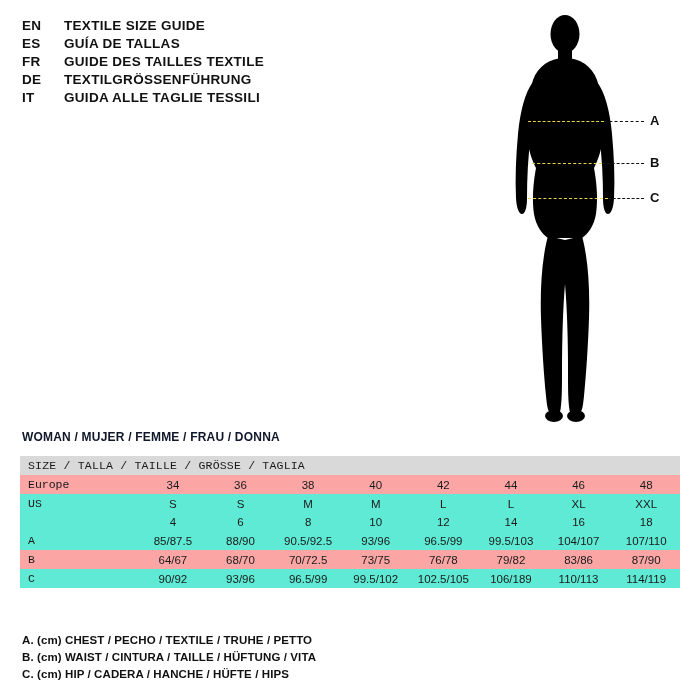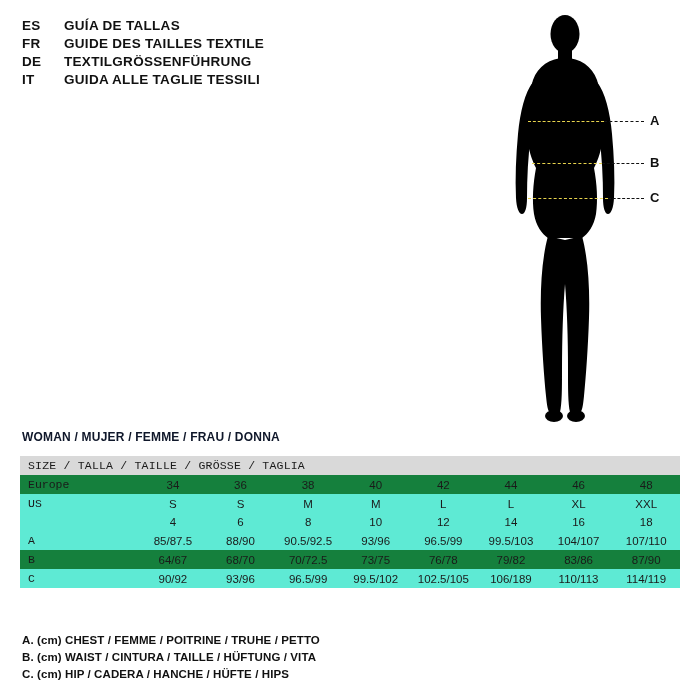--- a/index.html
+++ b/index.html
@@ -96,21 +96,21 @@
   table.size-table td.col-label {
     width: 118px;
     padding-left: 8px;
     font-family: Liberation Mono, monospace;
   }
   table.size-table td.val {
     width: 67px;
     text-align: center;
   }
   tr.row-shaded td, tr.row-shaded th { background: #5eead4; }
-  tr.row-plain td { background: #15803d; }
+  tr.row-plain td { background: #fca5a5; }
   tr.header-row th {
     background: #d9d9d9;
     font-weight: normal;
     letter-spacing: 0.2px;
   }
 
   
   .footnotes {
     position: absolute;
     left: 22px; top: 634px;
@@ -124,20 +124,24 @@
     margin-bottom: 5px;
     white-space: nowrap;
   }
 </style>
 </head>
 <body>
 
 <div class="page">
 
   <div class="titles">
+    <div class="title-row">
+      <span class="title-lang">EN</span>
+      <span class="title-text">TEXTILE SIZE GUIDE</span>
+    </div>
     <div class="title-row">
       <span class="title-lang">ES</span>
       <span class="title-text">GUÍA DE TALLAS</span>
     </div>
     <div class="title-row">
       <span class="title-lang">FR</span>
       <span class="title-text">GUIDE DES TAILLES TEXTILE</span>
     </div>
     <div class="title-row">
       <span class="title-lang">DE</span>
@@ -300,18 +304,18 @@
         <td class="val">99.5/102</td>
         <td class="val">102.5/105</td>
         <td class="val">106/189</td>
         <td class="val">110/113</td>
         <td class="val">114/119</td>
       </tr>
     </tbody>
   </table>
 
   <div class="footnotes">
-    <div class="footnote">A. (cm) CHEST / FEMME / POITRINE / TRUHE / PETTO</div>
+    <div class="footnote">A. (cm) CHEST / PECHO / TEXTILE / TRUHE / PETTO</div>
     <div class="footnote">B. (cm) WAIST / CINTURA / TAILLE / HÜFTUNG / VITA</div>
     <div class="footnote">C. (cm) HIP / CADERA / HANCHE / HÜFTE / HIPS</div>
   </div>
 
 </div>
 
 </body></html>

